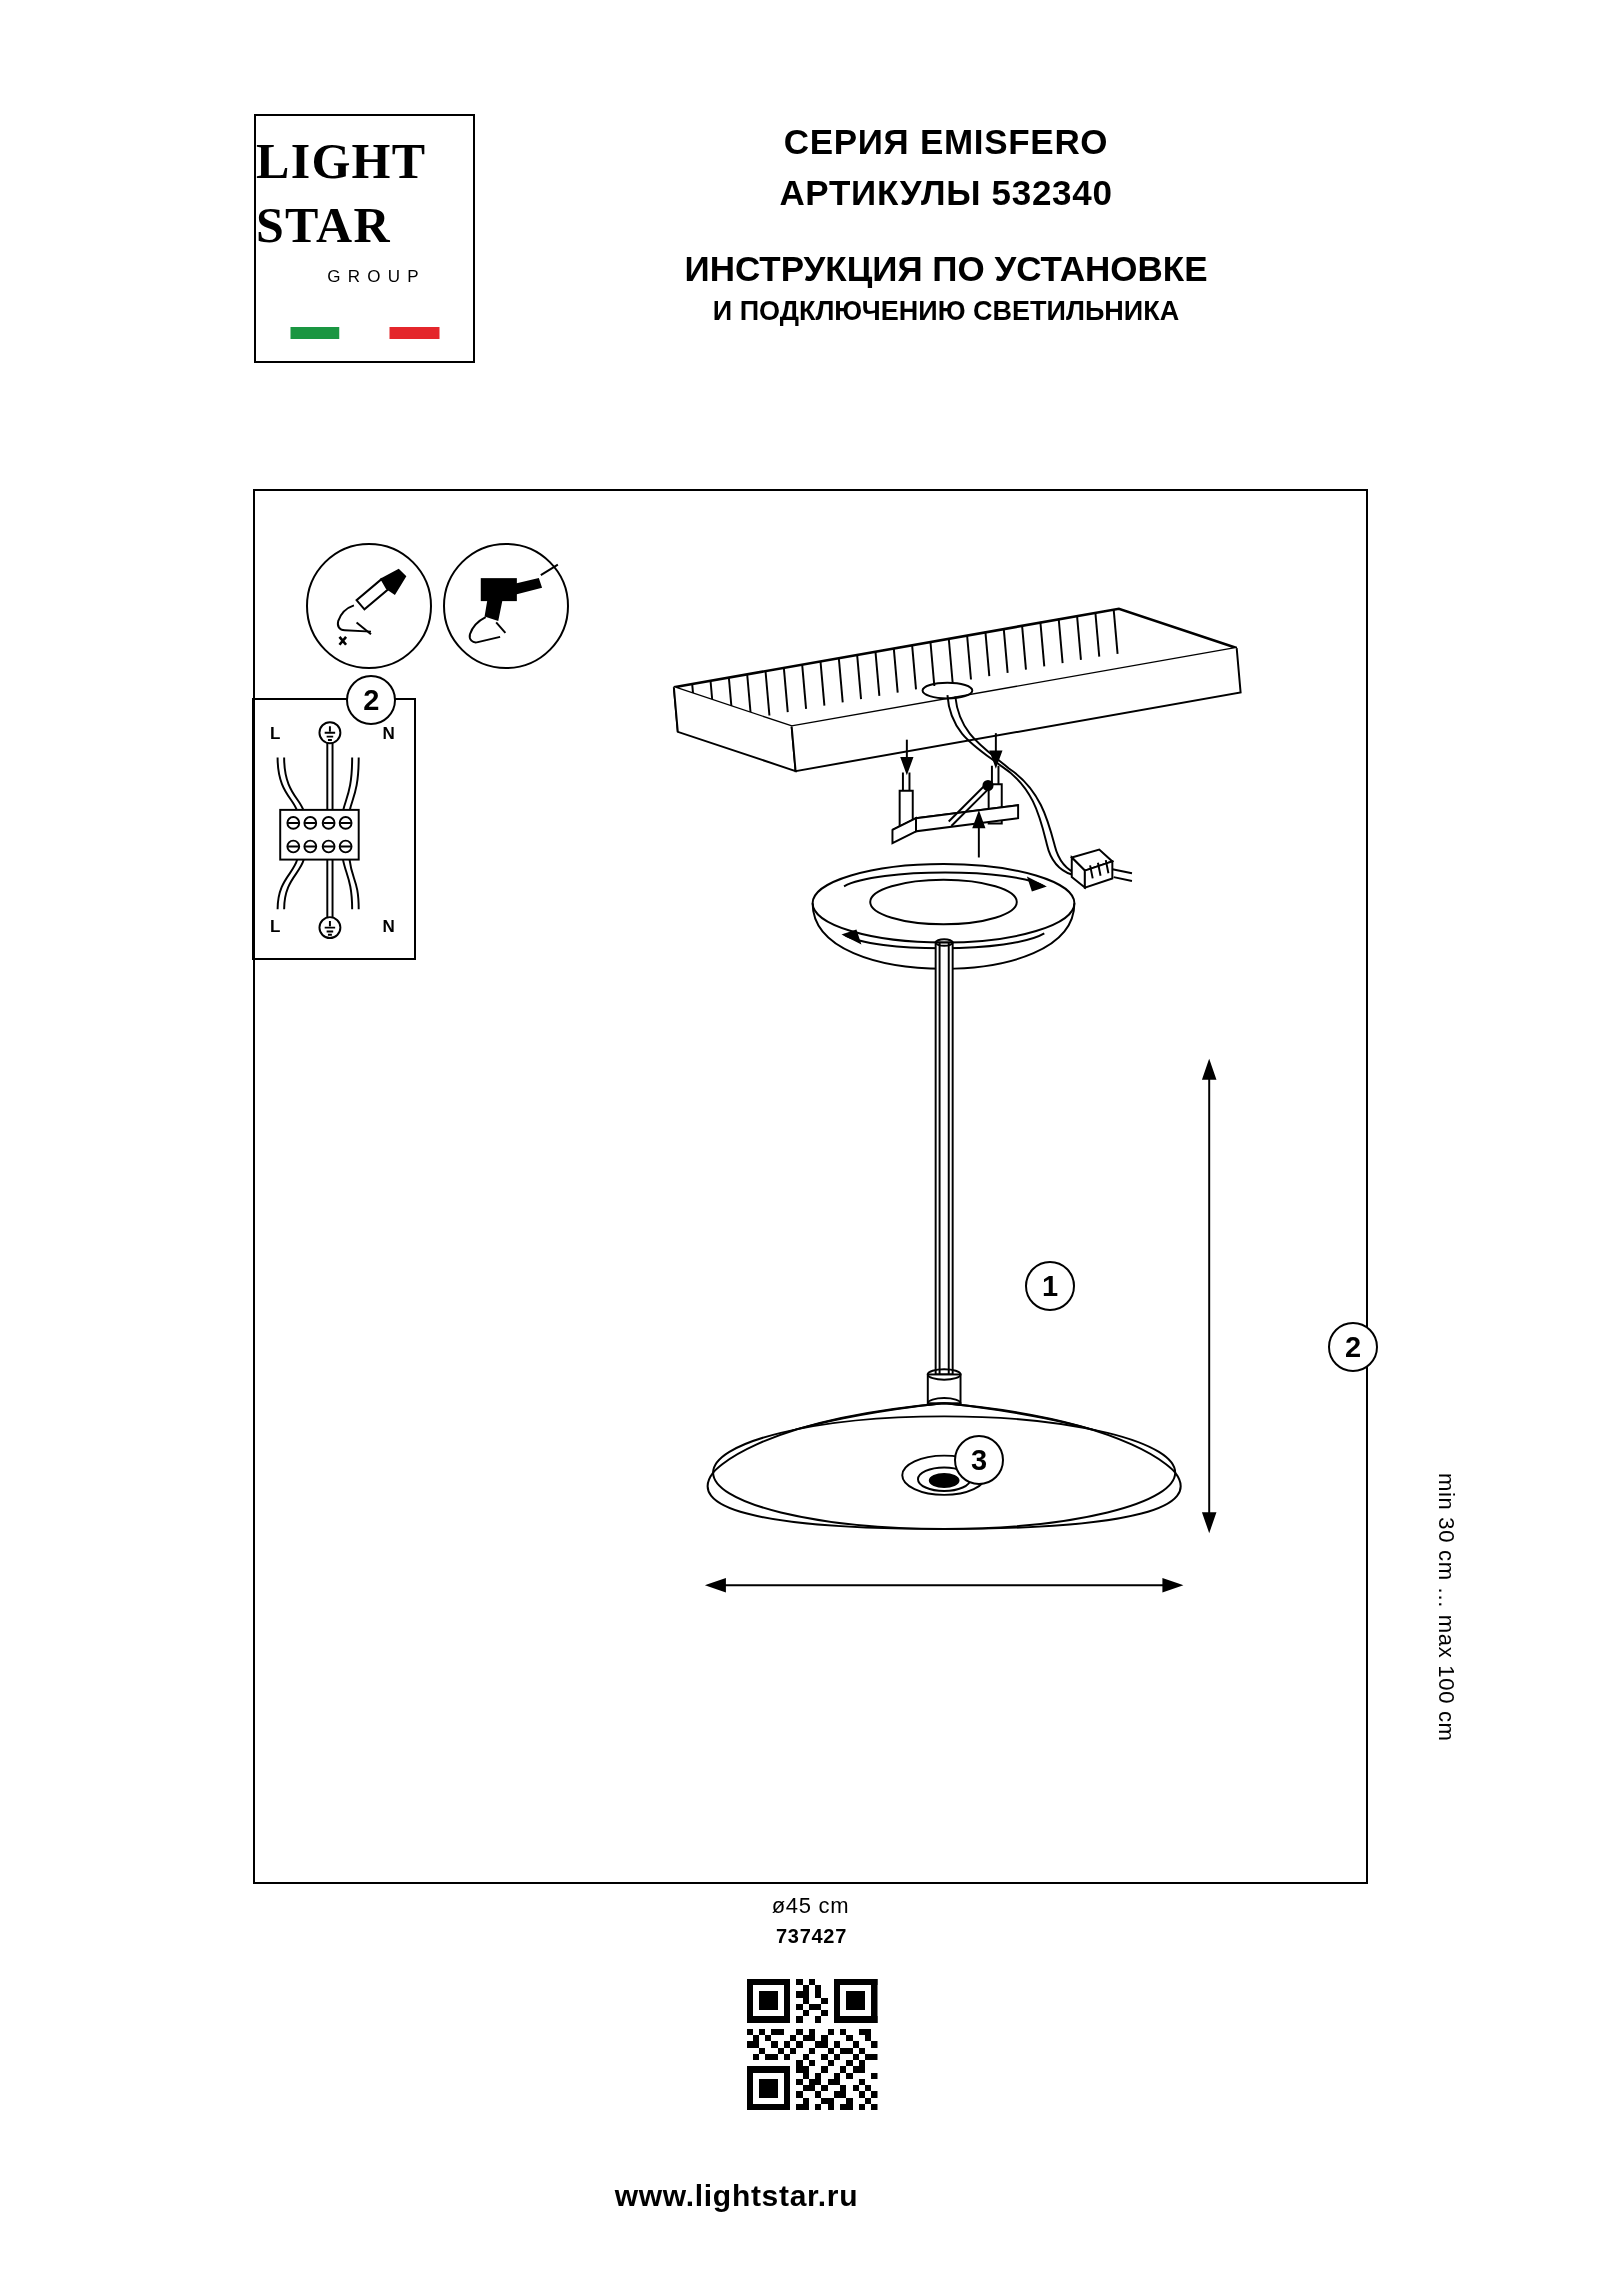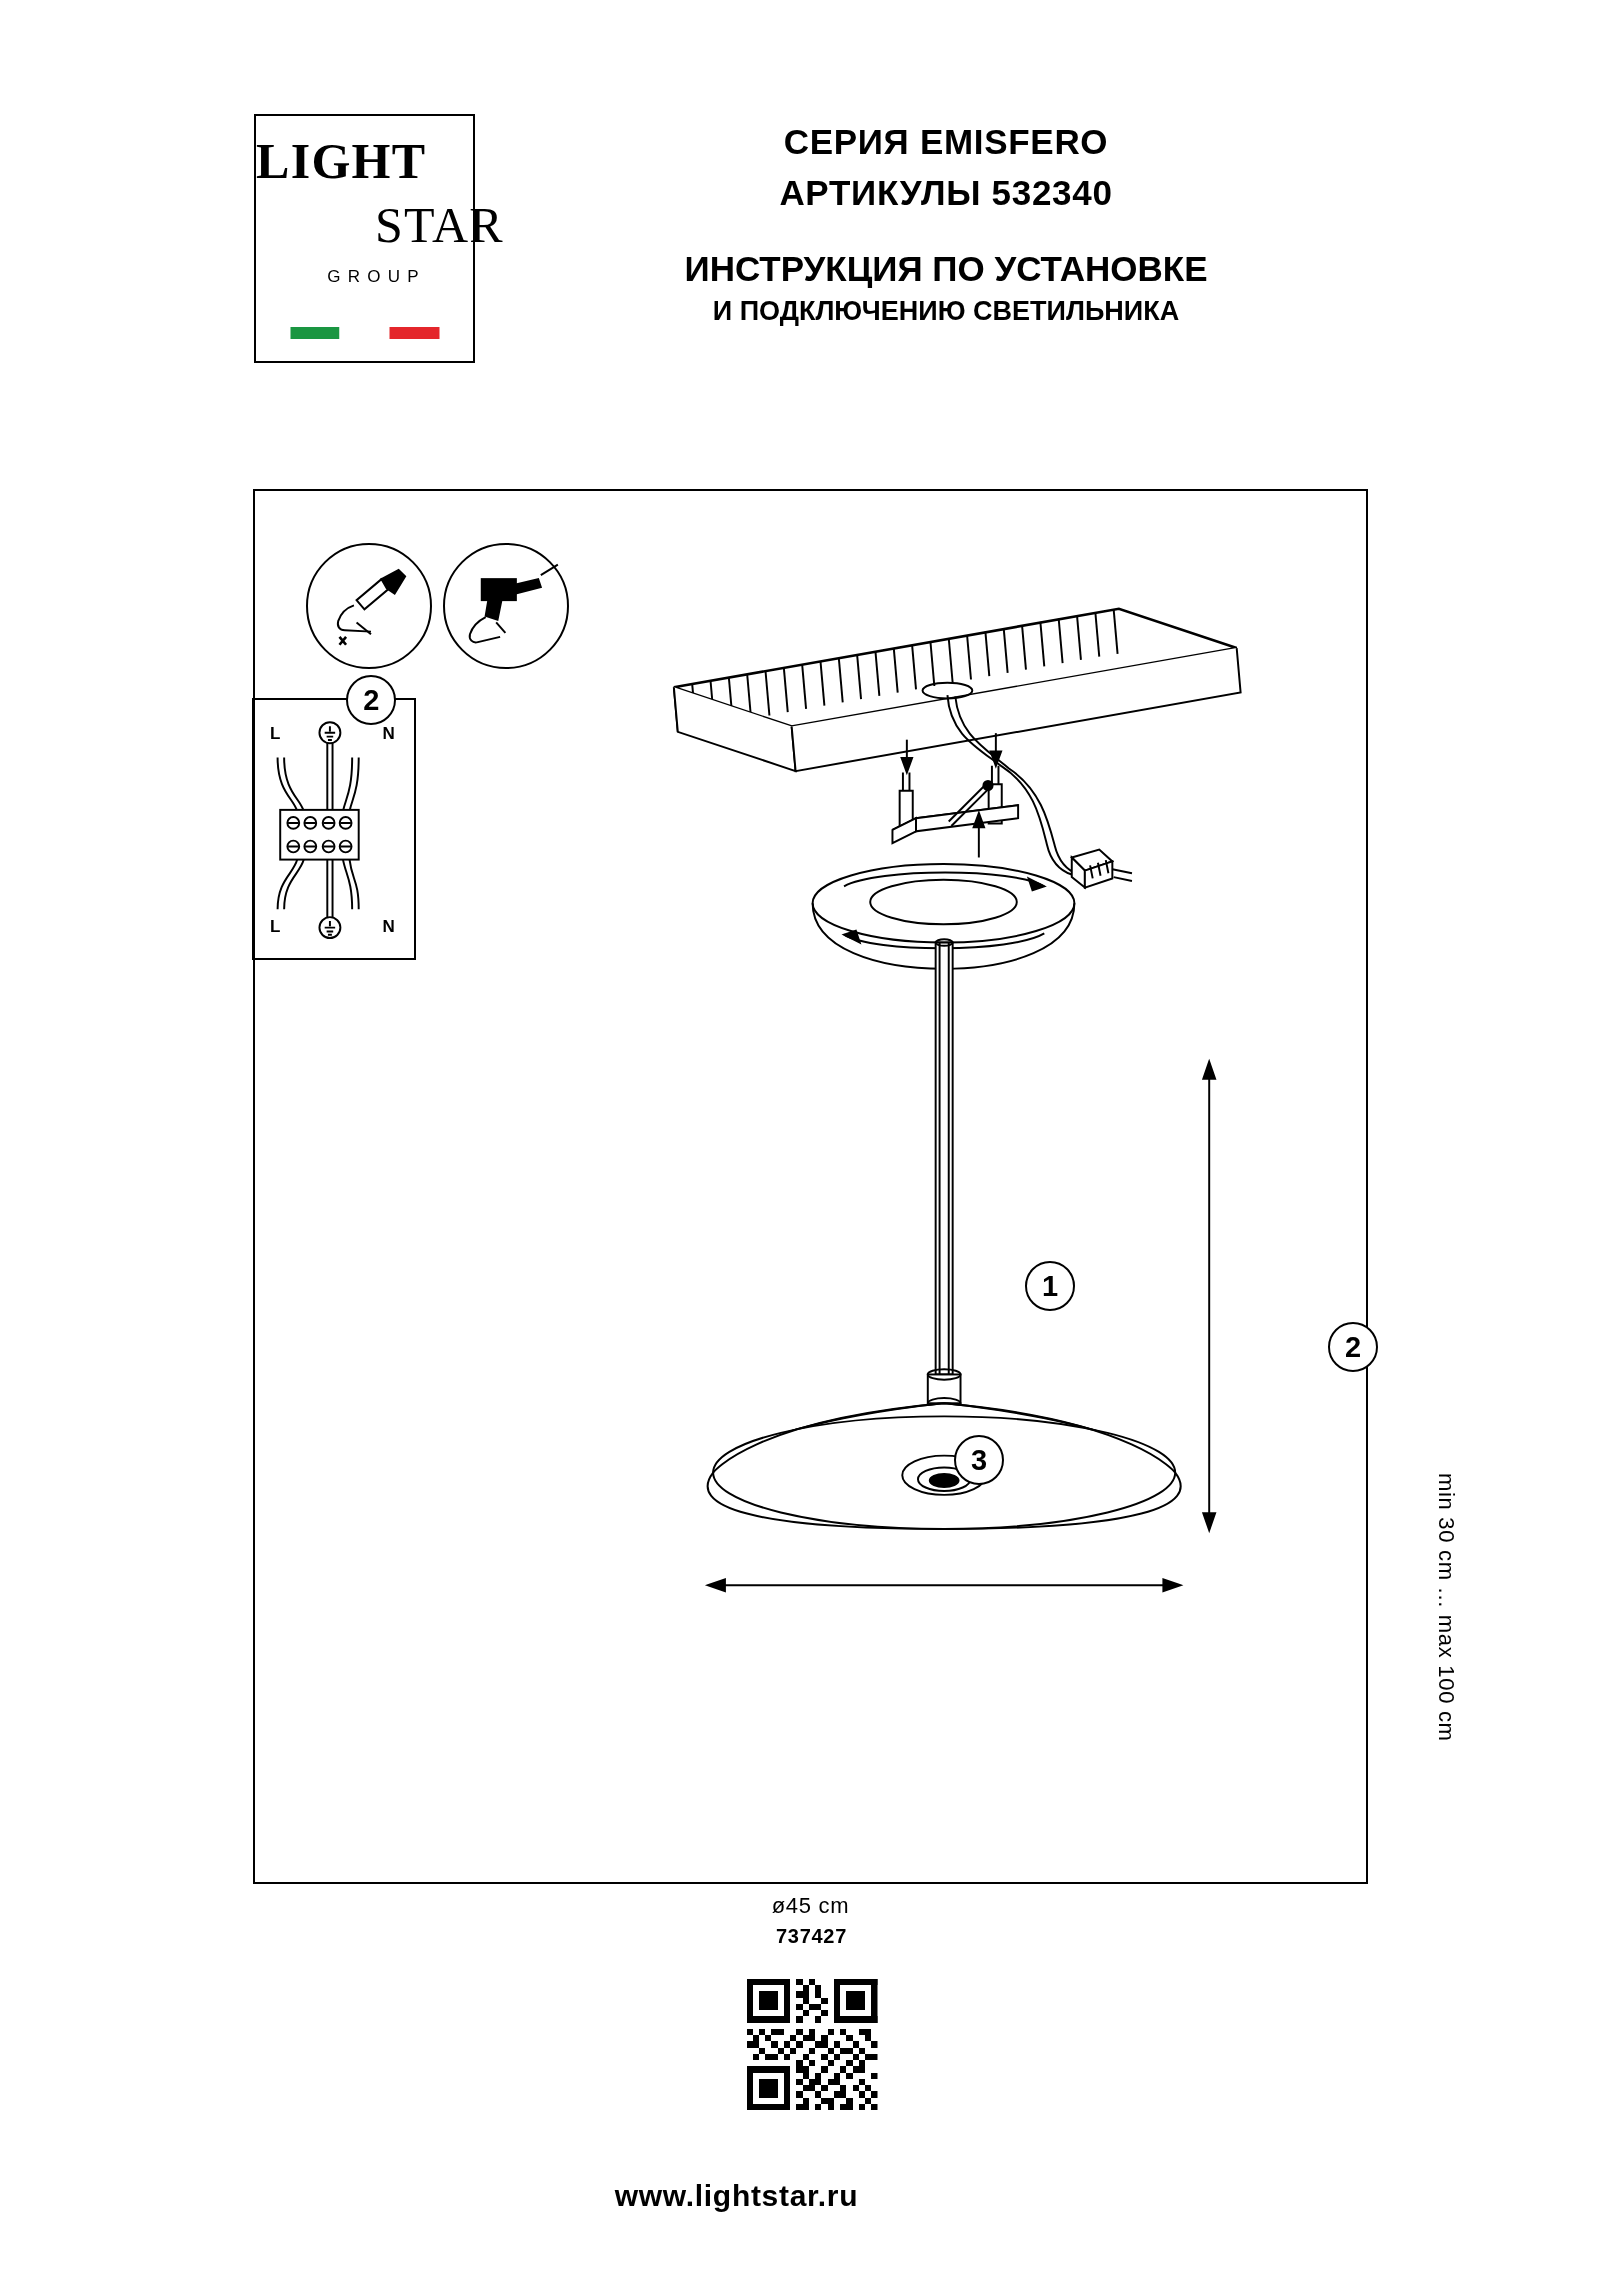--- a/index.html
+++ b/index.html
@@ -43,27 +43,26 @@
     font-size: 50px;
     font-weight: bold;
     letter-spacing: 1.3px;
     line-height: 1;
   }
   .logo-star {
     position: absolute;
     top: 84px;
     left: 0;
     width: 100%;
-    text-align: right;
+    text-align: left;
     font-family: "Liberation Serif", serif;
     font-size: 50px;
-    font-weight: normal;
+    font-weight: bold;
     letter-spacing: 1.3px;
     line-height: 1;
-    padding-left: 31px;
   }
   .logo-group {
     position: absolute;
     top: 152px;
     left: 12px;
     width: 100%;
     text-align: center;
     font-family: "Liberation Sans", sans-serif;
     font-size: 17px;
     letter-spacing: 7.2px;

